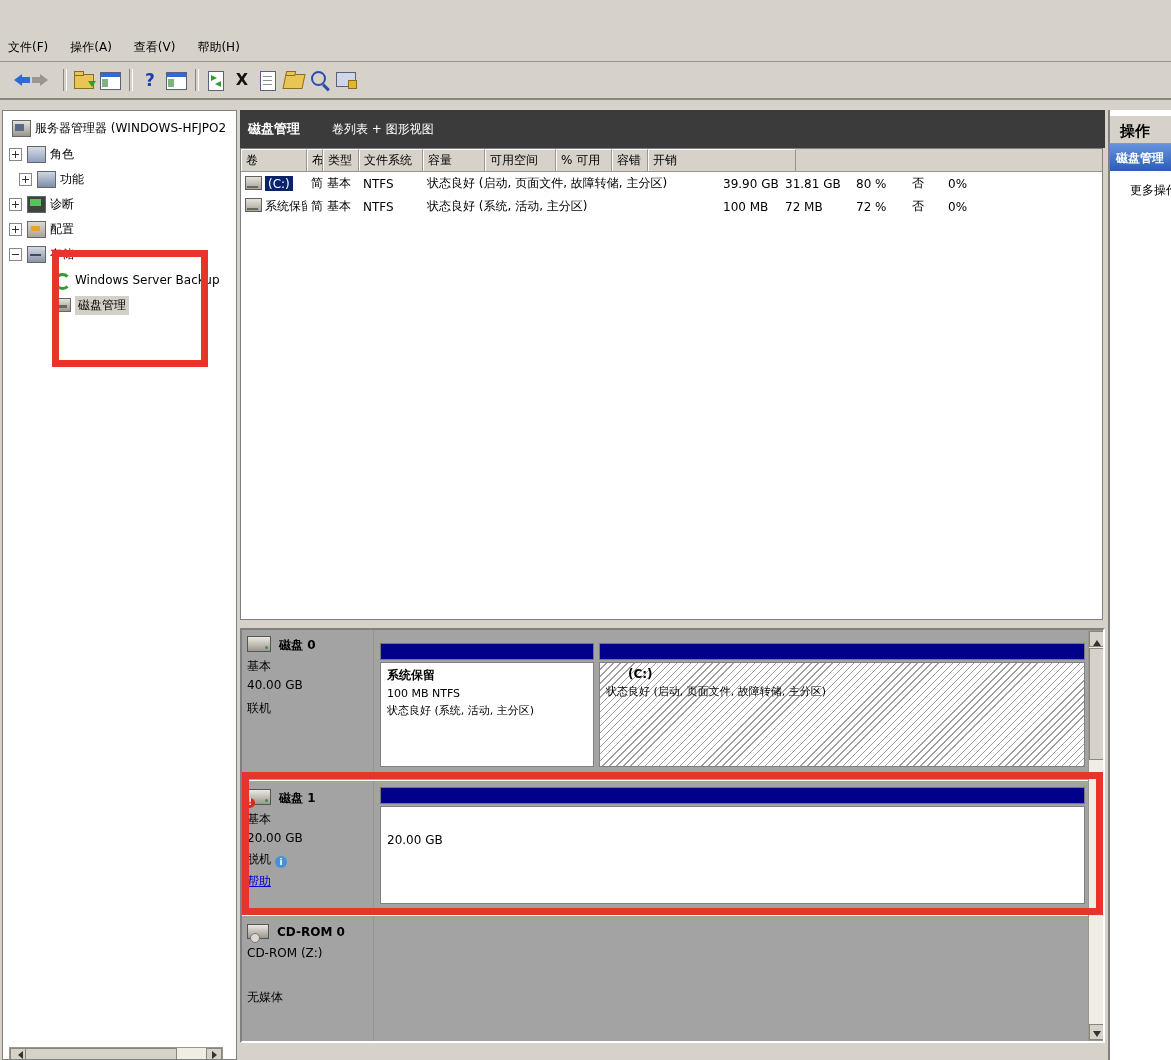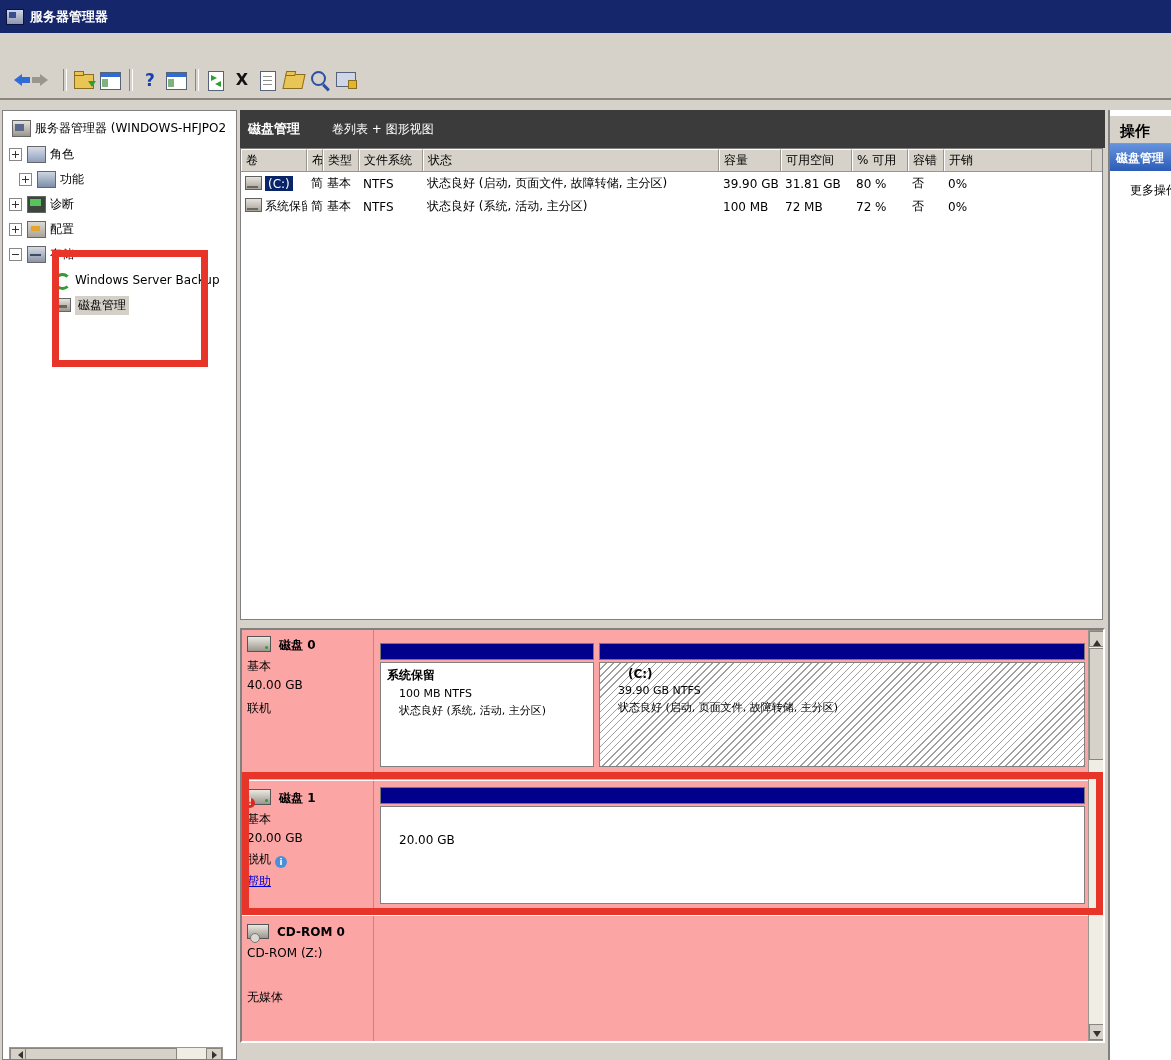--- a/index.html
+++ b/index.html
@@ -93,42 +93,42 @@
   .vt-row{display:flex;height:23px;align-items:center;}
   .vt-cell{box-sizing:border-box;padding-left:4px;white-space:nowrap;overflow:hidden;}
   .c0{width:66px}.c1{width:16px}.c2{width:36px}.c3{width:64px}.c4{width:296px}
   .c5{width:62px}.c6{width:71px}.c7{width:56px}.c8{width:36px}.c9{width:148px}
   .vol-ico{width:15px;height:12px;display:inline-block;background:linear-gradient(#e6e3dc,#a8a49c);
            border:1px solid #606060;vertical-align:-2px;margin-right:3px;position:relative;}
   .vol-ico:after{content:"";position:absolute;left:1px;bottom:1px;width:11px;height:2px;background:#6a665e;}
   .vsel{background:#0a246a;color:#fff;padding:1px 3px;outline:1px dotted #fff;}
 
   
-  .graph{position:absolute;left:0;top:518px;width:865px;height:415px;background:#fca5a5;
+  .graph{position:absolute;left:0;top:518px;width:865px;height:415px;background:#a3a3a3;
          border:2px solid;border-color:#808080 #fff #fff #808080;box-sizing:border-box;overflow:hidden;}
   .vdiv{position:absolute;left:131px;top:0;bottom:0;width:1px;background:#9a968e;}
   .drow-sep{position:absolute;left:0;width:100%;height:2px;border-top:1px solid #9a968e;border-bottom:1px solid #fff;}
   .dinfo{position:absolute;left:5px;width:122px;}
   .dline{position:absolute;left:0;white-space:nowrap;}
   .hdd-ico{width:22px;height:14px;display:inline-block;background:linear-gradient(#ece9e2,#9a968e);
            border:1px solid #555;vertical-align:-3px;margin-right:8px;position:relative;}
   .hdd-ico:after{content:"";position:absolute;right:2px;bottom:2px;width:3px;height:3px;background:#2f9e2f;border-radius:50%;}
   .badge{position:absolute;left:-3px;bottom:-4px;width:10px;height:10px;background:#d62c1e;border-radius:50%;
          color:#fff;font-size:8px;line-height:10px;text-align:center;font-weight:bold;}
   .cd-ico{width:20px;height:13px;display:inline-block;background:linear-gradient(#ece9e2,#9a968e);
           border:1px solid #555;vertical-align:-3px;margin-right:8px;position:relative;}
   .cd-ico:after{content:"";position:absolute;left:2px;bottom:-5px;width:8px;height:8px;border-radius:50%;
                 background:#dcd8d0;border:1px solid #777;}
   .pbox{position:absolute;box-sizing:border-box;}
   .pstrip{height:17px;background:#00008b;border:1px solid #777;box-sizing:border-box;}
   .pbody{margin-top:2px;background:#fff;border:1px solid #808080;box-sizing:border-box;
          padding:4px 6px;overflow:hidden;}
   .pbody.hatch{background:repeating-linear-gradient(135deg,#ffffff 0px,#ffffff 4px,#9f9f9f 4px,#9f9f9f 5px);}
   .pt{font-weight:bold;font-size:12px;white-space:nowrap;}
-  .pl{font-size:11px;margin-top:3px;white-space:nowrap;margin-left:12px;}
+  .pl{font-size:11px;margin-top:3px;white-space:nowrap;}
   .info-ico{display:inline-block;width:12px;height:12px;border-radius:50%;background:#4a90d9;color:#fff;
             font-size:9px;line-height:12px;text-align:center;font-weight:bold;vertical-align:-2px;margin-left:4px;}
   .helplink{color:#0000d8;text-decoration:underline;text-align:center;}
 
   
   .vscroll{position:absolute;left:846px;top:0;width:17px;height:411px;background:#efede4;border:1px solid #9a968e;box-sizing:border-box;}
   .vbtn{position:absolute;left:0;width:15px;height:16px;background:#d6d2c9;border:1px solid #8a867e;box-sizing:border-box;}
   .vbtn.up{top:0}.vbtn.dn{bottom:0}
   .vbtn .tri-u{position:absolute;left:3px;top:4px;width:0;height:0;border:4px solid transparent;border-bottom:6px solid #333;}
   .vbtn .tri-d{position:absolute;left:3px;top:6px;width:0;height:0;border:4px solid transparent;border-top:6px solid #333;}
@@ -155,27 +155,27 @@
   
   .redrect{position:absolute;border:7px solid #e8352a;box-sizing:border-box;z-index:30;background:transparent;}
   .rr1{left:52px;top:250px;width:156px;height:117px;}
   .rr2{left:242px;top:772px;width:861px;height:143px;}
 </style>
 </head>
 <body>
 
 <div class="win">
 
-  <div class="titlebar">
-    <span class="app-ico">
-        <i></i>
-      </span>
-    <span class="t">服务器管理器</span>
-  </div>
-
+
+  <div class="menubar">
+    <span>文件(F)</span>
+    <span>操作(A)</span>
+    <span>查看(V)</span>
+    <span>帮助(H)</span>
+  </div>
 
   <div class="toolbar">
     <span class="tb">
         <span class="arrow-l">
           <i></i>
         </span>
       </span>
     <span class="tb">
         <span class="arrow-r">
           <i></i>
@@ -280,21 +280,20 @@
       <span class="h1">磁盘管理</span>
       <span class="h2">卷列表 + 图形视图</span>
     </div>
 
     <div class="volr">
       <div class="vt-hrow">
         <div class="vt-hcell c0">卷</div>
         <div class="vt-hcell c1">布局</div>
         <div class="vt-hcell c2">类型</div>
         <div class="vt-hcell c3">文件系统</div>
-        <div class="vt-hcell c4">状态</div>
         <div class="vt-hcell c5">容量</div>
         <div class="vt-hcell c6">可用空间</div>
         <div class="vt-hcell c7">% 可用</div>
         <div class="vt-hcell c8">容错</div>
         <div class="vt-hcell c9">开销</div>
       </div>
       <div class="vt-row">
         <div class="vt-cell c0"><span class="vol-ico"></span><span class="vsel">(C:)</span></div>
         <div class="vt-cell c1">简单</div>
         <div class="vt-cell c2">基本</div>
@@ -337,21 +336,20 @@
           <div class="pbody" style="height:105px;">
             <div class="pt">系统保留</div>
             <div class="pl">100 MB NTFS</div>
             <div class="pl">状态良好 (系统, 活动, 主分区)</div>
           </div>
         </div>
         <div class="pbox" style="left:357px;top:13px;width:486px;height:126px;">
           <div class="pstrip"></div>
           <div class="pbody hatch" style="height:105px;">
             <div class="pt" style="padding-left:22px;">(C:)</div>
-            <div class="pl">39.90 GB NTFS</div>
             <div class="pl">状态良好 (启动, 页面文件, 故障转储, 主分区)</div>
           </div>
         </div>
       </div>
 
       <div>
         <div class="dinfo" style="top:157px;">
           <div class="dline" style="top:2px;font-weight:bold;"><span class="hdd-ico"><span class="badge">!</span></span><span>磁盘 1</span></div>
           <div class="dline" style="top:24px;">基本</div>
           <div class="dline" style="top:44px;">20.00 GB</div>

